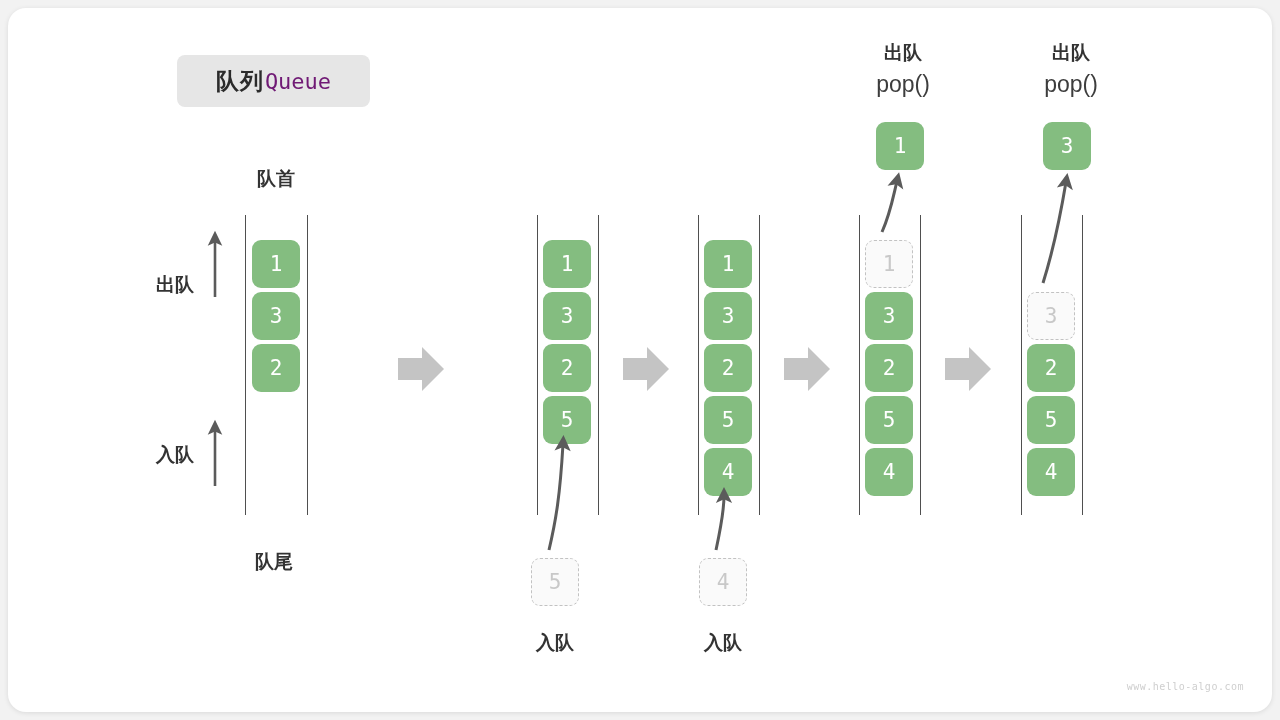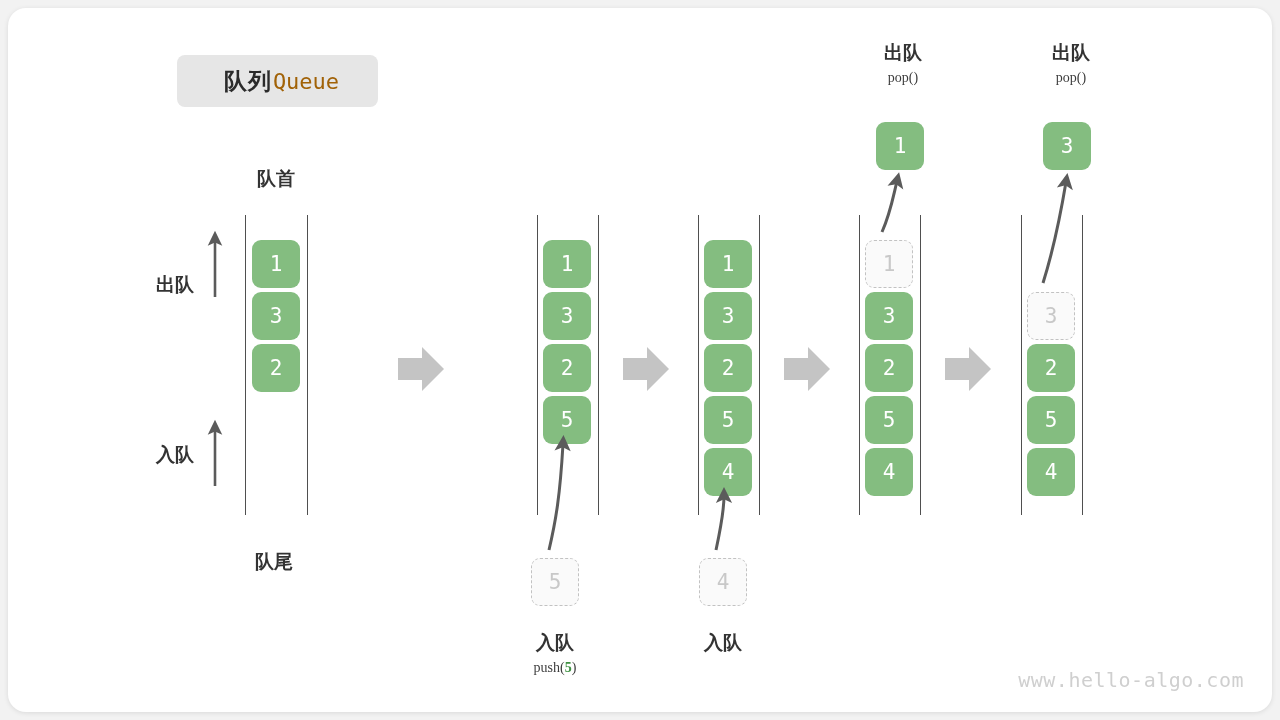--- a/index.html
+++ b/index.html
@@ -15,47 +15,47 @@
     background:#ffffff;
     border-radius:18px;
     box-shadow:0 1px 5px rgba(0,0,0,.10);
   }
   .abs{position:absolute;}
 
   
   #title-badge{
     left:169px;top:47px;width:193px;height:52px;
     background:#e6e6e6;border-radius:8px;
-    display:flex;align-items:center;justify-content:center;padding-left:8px;
+    display:flex;align-items:center;justify-content:center;
   }
   #title-badge .cn{
     font-size:23px;font-weight:bold;color:#2b2b2b;letter-spacing:1px;
   }
   #title-badge .en{
-    font-size:22px;color:#a16207;margin-left:1px;
+    font-size:22px;color:#701a75;margin-left:1px;
     font-family:"DejaVu Sans Mono","Liberation Mono",monospace;
   }
 
   
   .hdr-label{
     font-size:19px;font-weight:bold;color:#333;
     text-align:center;white-space:nowrap;
   }
   .side-label{
     font-size:19px;font-weight:bold;color:#333;white-space:nowrap;
   }
   .op-label{
     text-align:center;white-space:nowrap;line-height:1.55;
   }
   .op-label .cn{
     display:block;font-size:19px;font-weight:bold;color:#333;
   }
   .op-label .code{
-    display:block;font-size:14px;color:#3d3d3d;
-    font-family:Liberation Serif, serif;
+    display:block;font-size:23px;color:#3d3d3d;
+    font-family:Liberation Sans, sans-serif;
   }
   .op-label .code .num{color:#3f9142;font-weight:bold;}
 
   
   .rail{
     width:0;border-left:1.6px solid #4f4f4f;
   }
 
   
   .box{
@@ -71,21 +71,21 @@
     border:1.8px dashed #c2c2c2;
   }
 
   
   #overlay{position:absolute;left:0;top:0;width:1264px;height:704px;
            pointer-events:none;}
 
   
   #watermark{
     right:28px;bottom:20px;
-    font-size:20px;color:#cfcfcf;letter-spacing:.5px;
+    font-size:10px;color:#cfcfcf;letter-spacing:.5px;
     font-family:"DejaVu Sans Mono","Liberation Mono",monospace;
   }
 </style>
 </head>
 <body>
 
 <div id="card">
 
   <div class="abs" id="title-badge">
     <span class="cn">队列</span>
@@ -110,21 +110,20 @@
 
   <div class="abs box filled" style="left:535px;top:232px;">1</div>
   <div class="abs box filled" style="left:535px;top:284px;">3</div>
   <div class="abs box filled" style="left:535px;top:336px;">2</div>
   <div class="abs box filled" style="left:535px;top:388px;">5</div>
 
   <div class="abs box ghost" style="left:523px;top:550px;">5</div>
 
   <div class="abs op-label" style="left:452px;top:620px;width:190px;">
     <span class="cn">入队</span>
-    <span class="code"><span>push(</span><span class="num">5</span><span>)</span></span>
   </div>
 
   <div class="abs rail" style="left:690px;top:207px;height:300px;"></div>
   <div class="abs rail" style="left:751px;top:207px;height:300px;"></div>
 
   <div class="abs box filled" style="left:696px;top:232px;">1</div>
   <div class="abs box filled" style="left:696px;top:284px;">3</div>
   <div class="abs box filled" style="left:696px;top:336px;">2</div>
   <div class="abs box filled" style="left:696px;top:388px;">5</div>
   <div class="abs box filled" style="left:696px;top:440px;">4</div>

